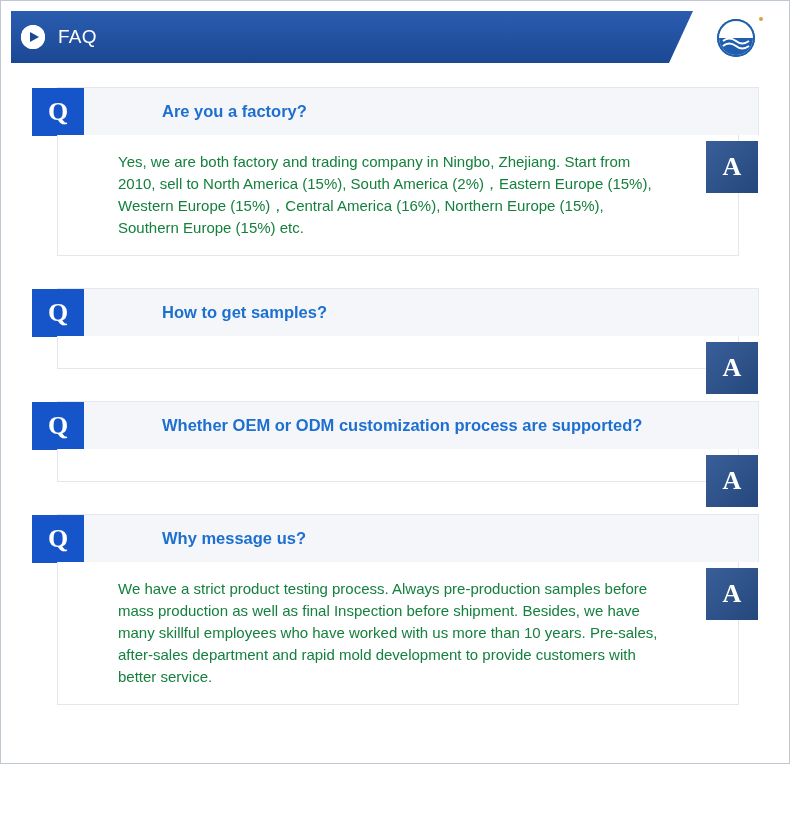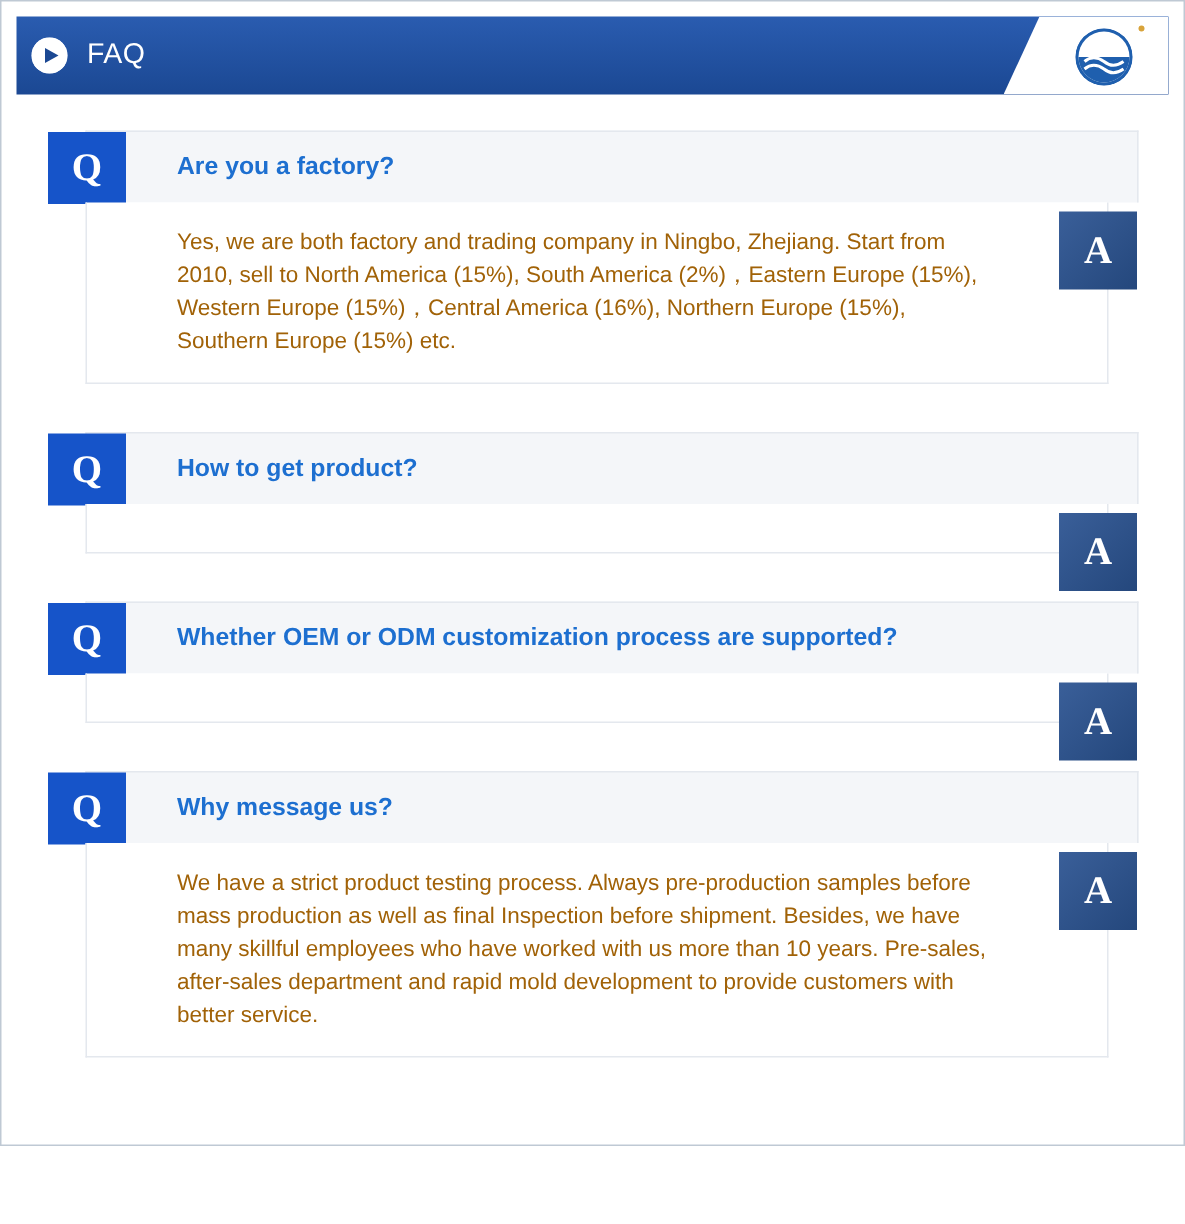--- a/index.html
+++ b/index.html
@@ -119,20 +119,21 @@
     align-items: center;
     justify-content: center;
     font-family: "Liberation Serif", serif;
   }
   .q-text {
     color: #1d6fd0;
     font-size: 16.5px;
     font-weight: bold;
     line-height: 1.25;
     padding: 8px 0;
+    margin-left: 44px;
   }
   .a-row {
     position: relative;
     margin-left: 26px;
     margin-right: 20px;
     background: #ffffff;
     border: 1px solid #e4e8ee;
     border-top: none;
     padding: 16px 74px 16px 60px;
     box-sizing: border-box;
@@ -147,21 +148,21 @@
     background: linear-gradient(135deg, #3a5f99 0%, #24477c 100%);
     color: #ffffff;
     font-size: 26px;
     font-weight: bold;
     display: flex;
     align-items: center;
     justify-content: center;
     font-family: "Liberation Serif", serif;
   }
   .a-text {
-    color: #a16207;
+    color: #15803d;
     font-size: 15px;
     line-height: 1.47;
   }
 </style>
 </head>
 <body>
 
 <div class="page">
 
   <div class="header">
@@ -197,21 +198,21 @@
       </div>
       <div class="a-row">
         <span class="a-badge">A</span>
         <div class="a-text">Yes, we are both factory and trading company in Ningbo, Zhejiang. Start from 2010, sell to North America (15%), South America (2%)，Eastern Europe (15%), Western Europe (15%)，Central America (16%), Northern Europe (15%), Southern Europe (15%) etc.</div>
       </div>
     </div>
 
     <div class="faq-item">
       <div class="q-row">
         <span class="q-badge">Q</span>
-        <span class="q-text">How to get product?</span>
+        <span class="q-text">How to get samples?</span>
       </div>
       <div class="a-row">
         <span class="a-badge">A</span>
       </div>
     </div>
 
     <div class="faq-item">
       <div class="q-row">
         <span class="q-badge">Q</span>
         <span class="q-text">Whether OEM or ODM customization process are supported?</span>

